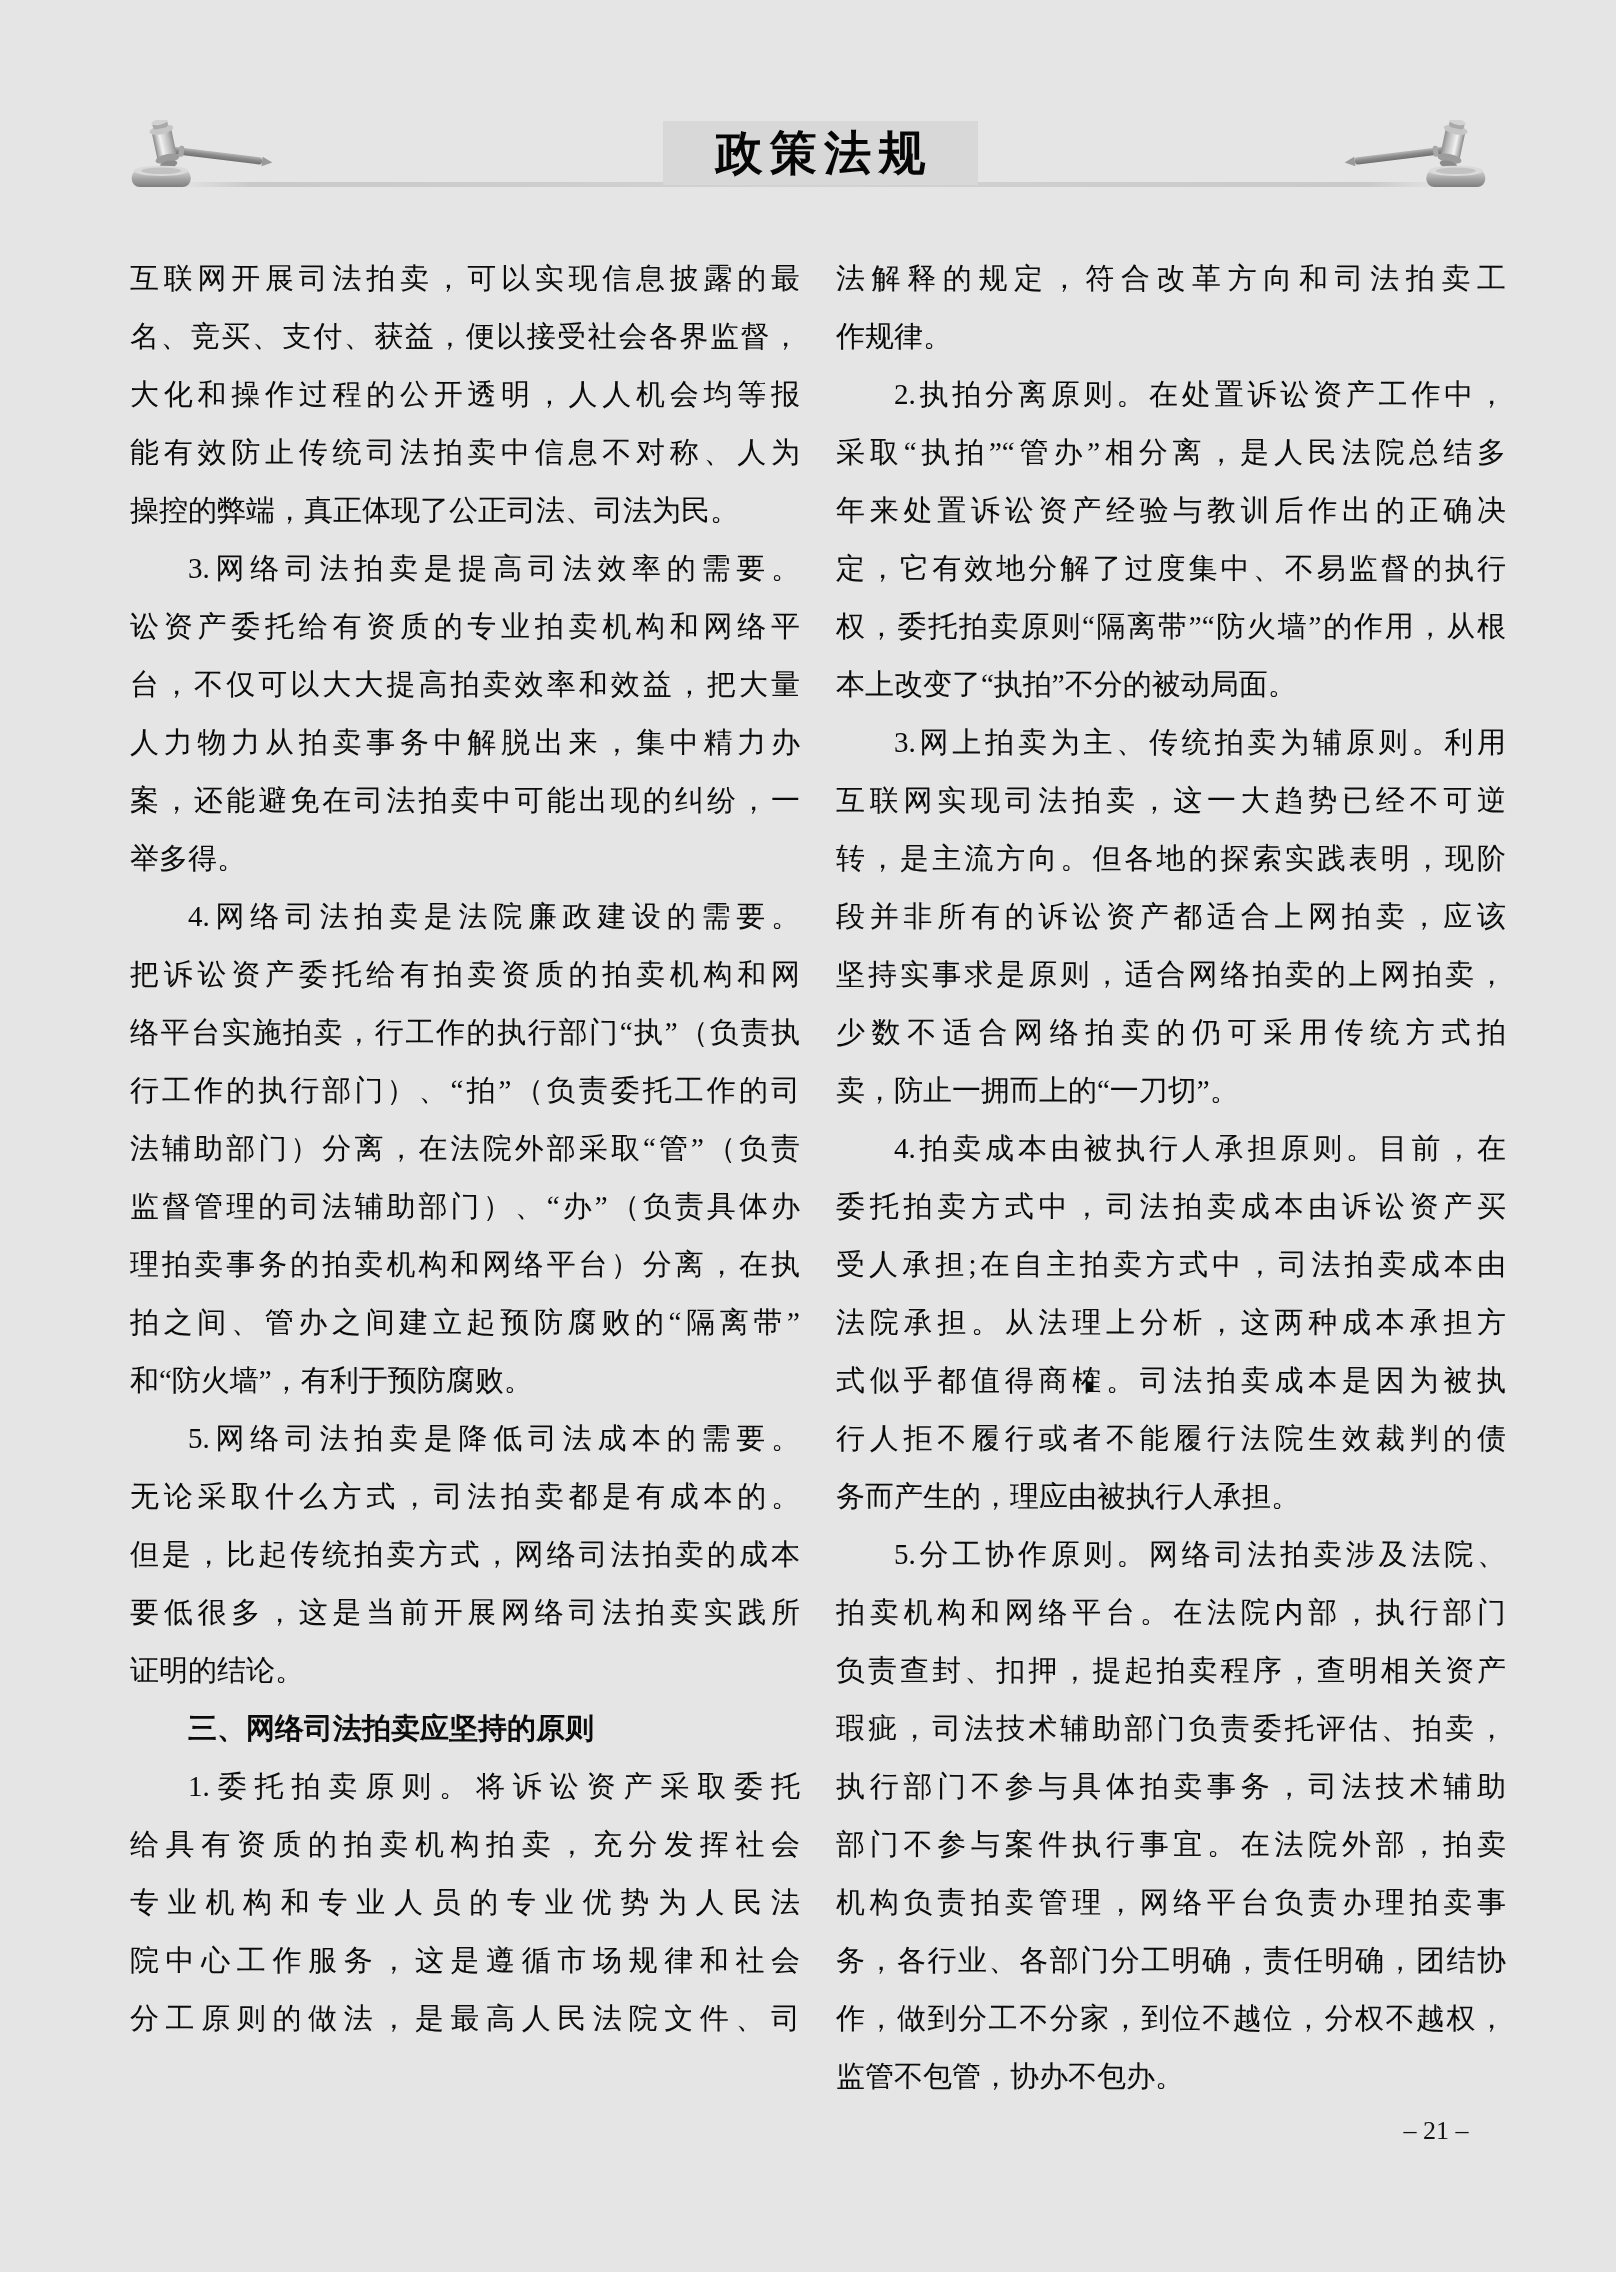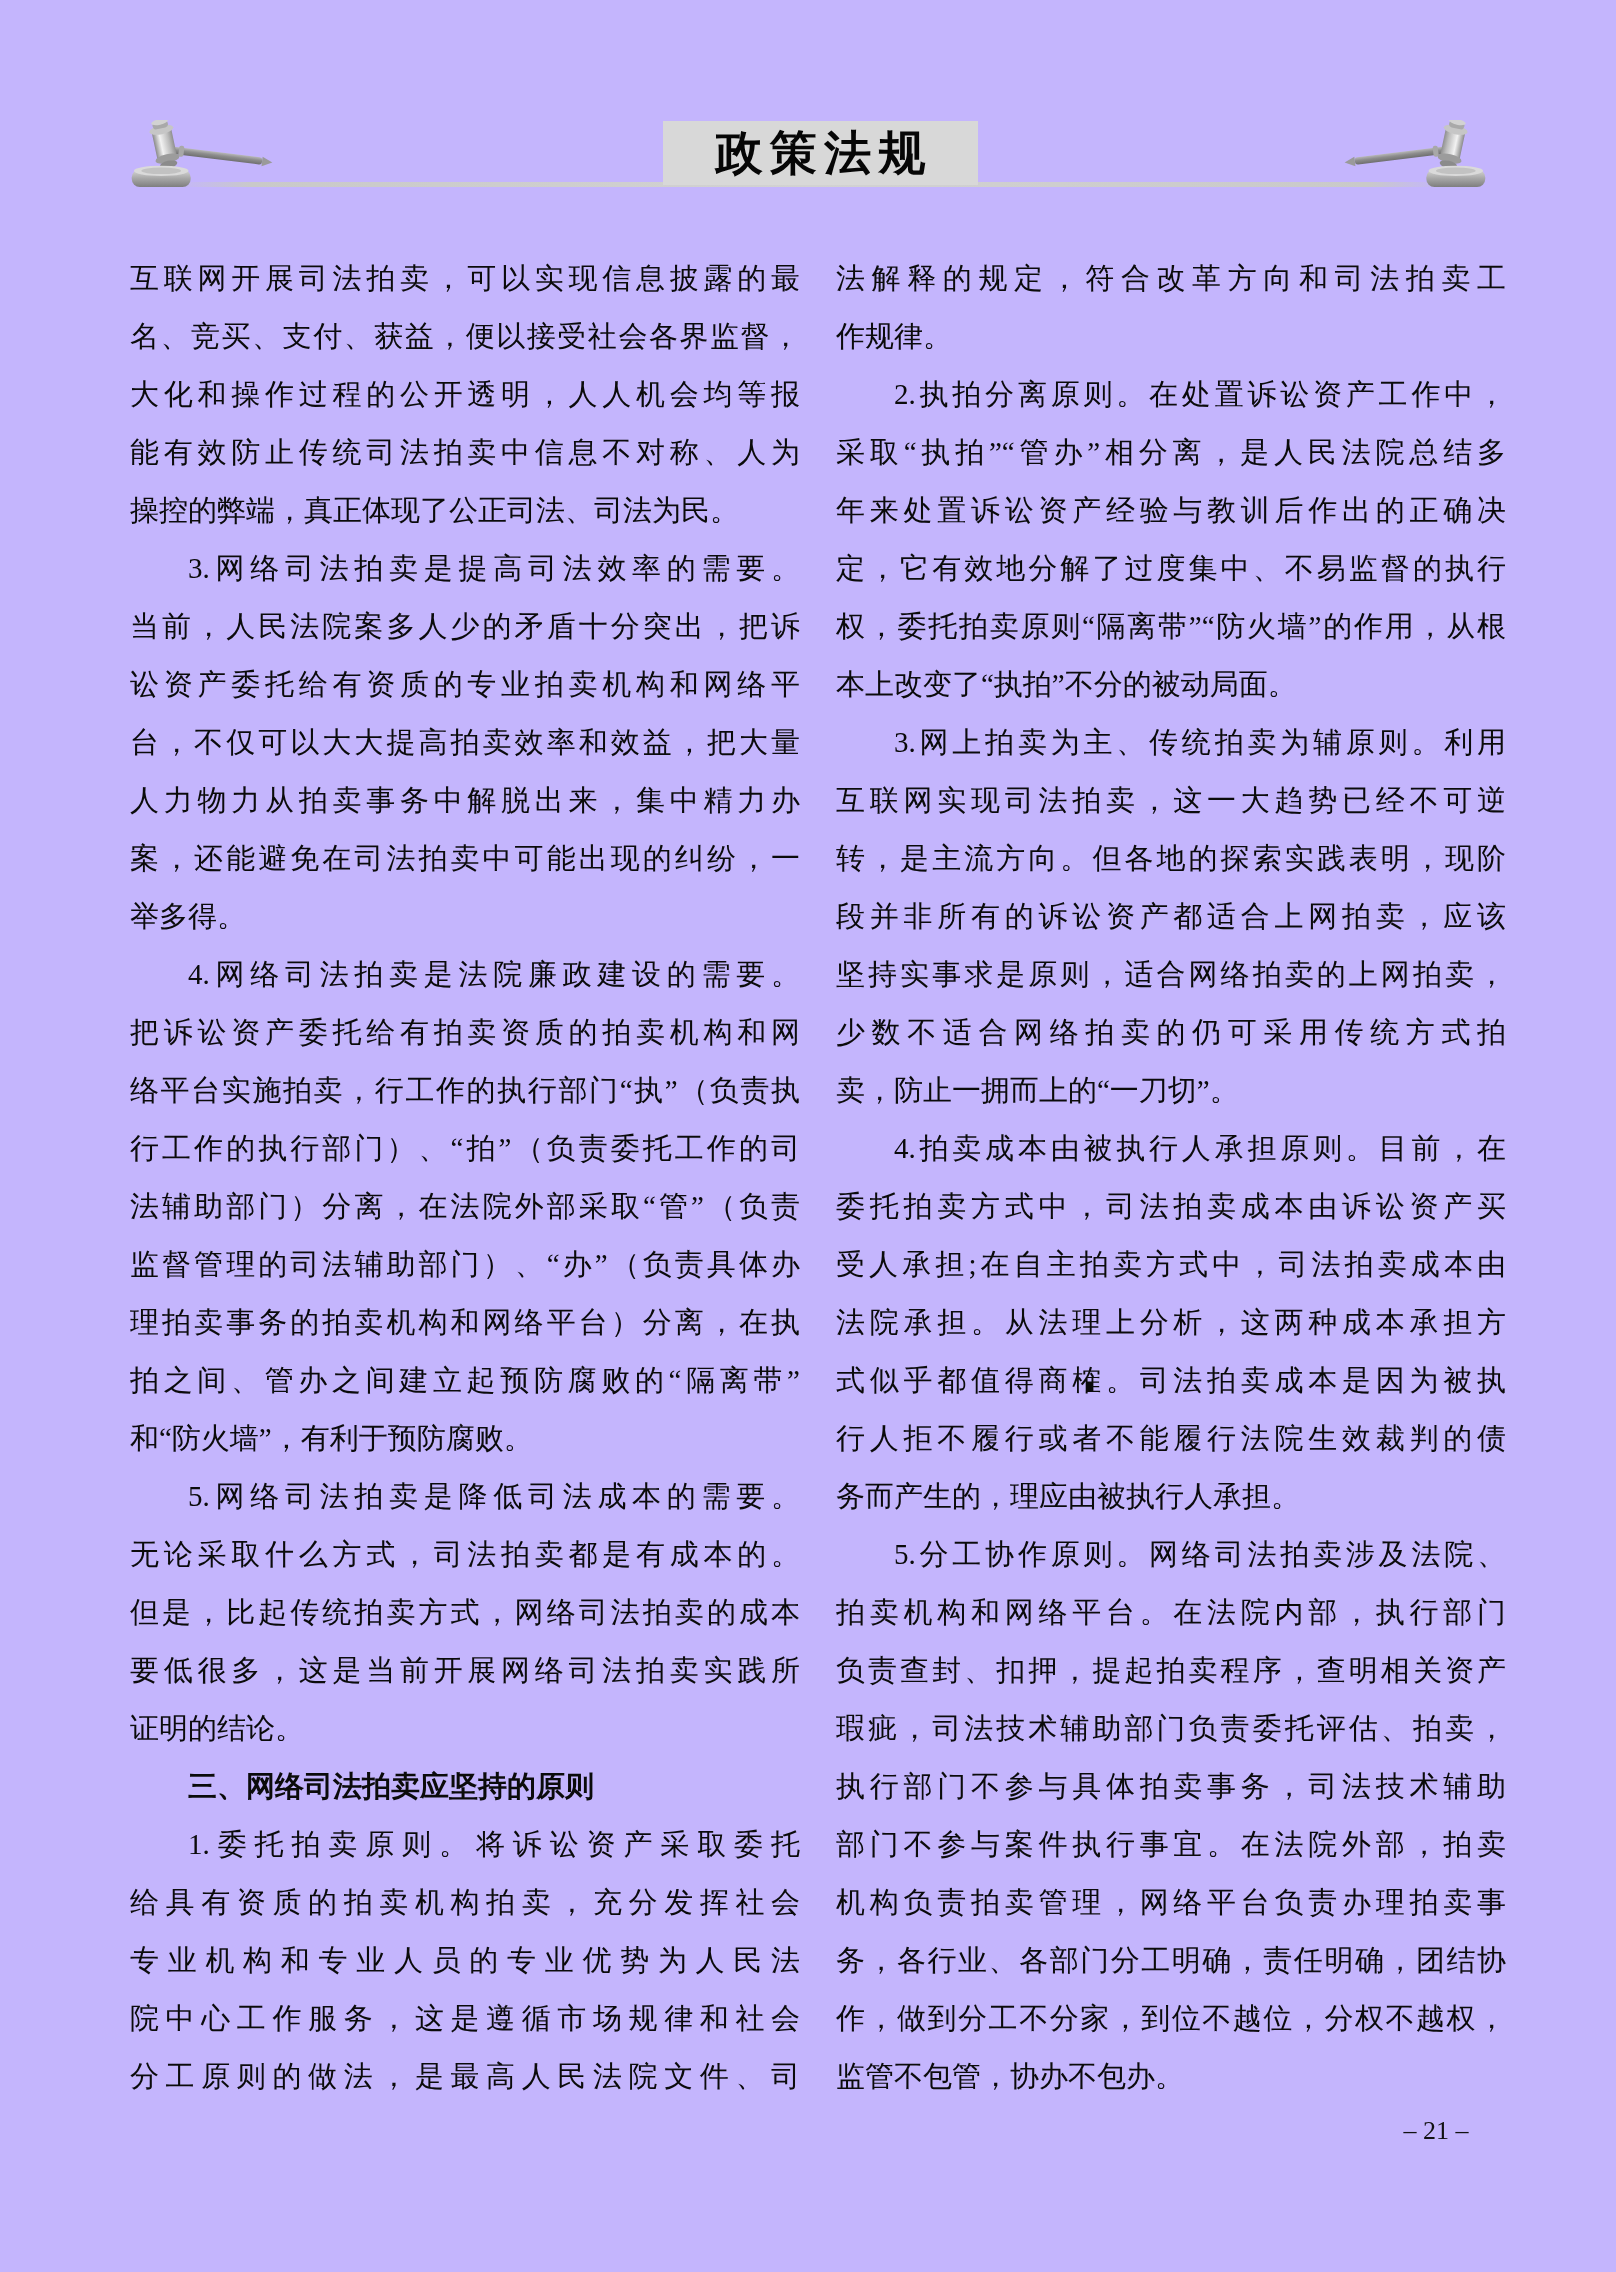--- a/index.html
+++ b/index.html
@@ -3,21 +3,21 @@
 <meta charset="utf-8">
 <style>
   html,body { margin:0; padding:0; background:#ffffff; }
   body {
     position:relative;
     width:1617px; height:2273px;
     overflow:hidden;
     font-family:"Liberation Serif","DejaVu Serif",serif;
     color:#0b0b0b;
   }
-  .page { position:absolute; inset:0; background:#c4b5fd; }
+  .page { position:absolute; inset:0; background:#e5e5e5; }
 
   
   .divider-bar {
     position:absolute; left:176px; top:182px; width:1267px; height:5.2px;
     background:linear-gradient(to right,
       rgba(201,201,201,0) 0%, #c9c9c9 6%, #d2d2d2 50%, #c9c9c9 94%, rgba(201,201,201,0) 100%);
     z-index:1;
   }
   .title-box {
     position:absolute; left:663px; top:121px; width:315px; height:64px;
@@ -123,21 +123,20 @@
   </div>
 
   <div class="col left-col">
 
   <div class="line">互联网开展司法拍卖，可以实现信息披露的最</div>
       <div class="line">名、竞买、支付、获益，便以接受社会各界监督，</div>
       <div class="line">大化和操作过程的公开透明，人人机会均等报</div>
       <div class="line">能有效防止传统司法拍卖中信息不对称、人为</div>
       <div class="line end">操控的弊端，真正体现了公正司法、司法为民。</div>
       <div class="line indent">3.网络司法拍卖是提高司法效率的需要。</div>
-      <div class="line">当前，人民法院案多人少的矛盾十分突出，把诉</div>
       <div class="line">讼资产委托给有资质的专业拍卖机构和网络平</div>
       <div class="line">台，不仅可以大大提高拍卖效率和效益，把大量</div>
       <div class="line">人力物力从拍卖事务中解脱出来，集中精力办</div>
       <div class="line">案，还能避免在司法拍卖中可能出现的纠纷，一</div>
       <div class="line end">举多得。</div>
       <div class="line indent">4.网络司法拍卖是法院廉政建设的需要。</div>
       <div class="line">把诉讼资产委托给有拍卖资质的拍卖机构和网</div>
       <div class="line">络平台实施拍卖，行工作的执行部门“执”（负责执</div>
       <div class="line">行工作的执行部门）、“拍”（负责委托工作的司</div>
       <div class="line">法辅助部门）分离，在法院外部采取“管”（负责</div>

